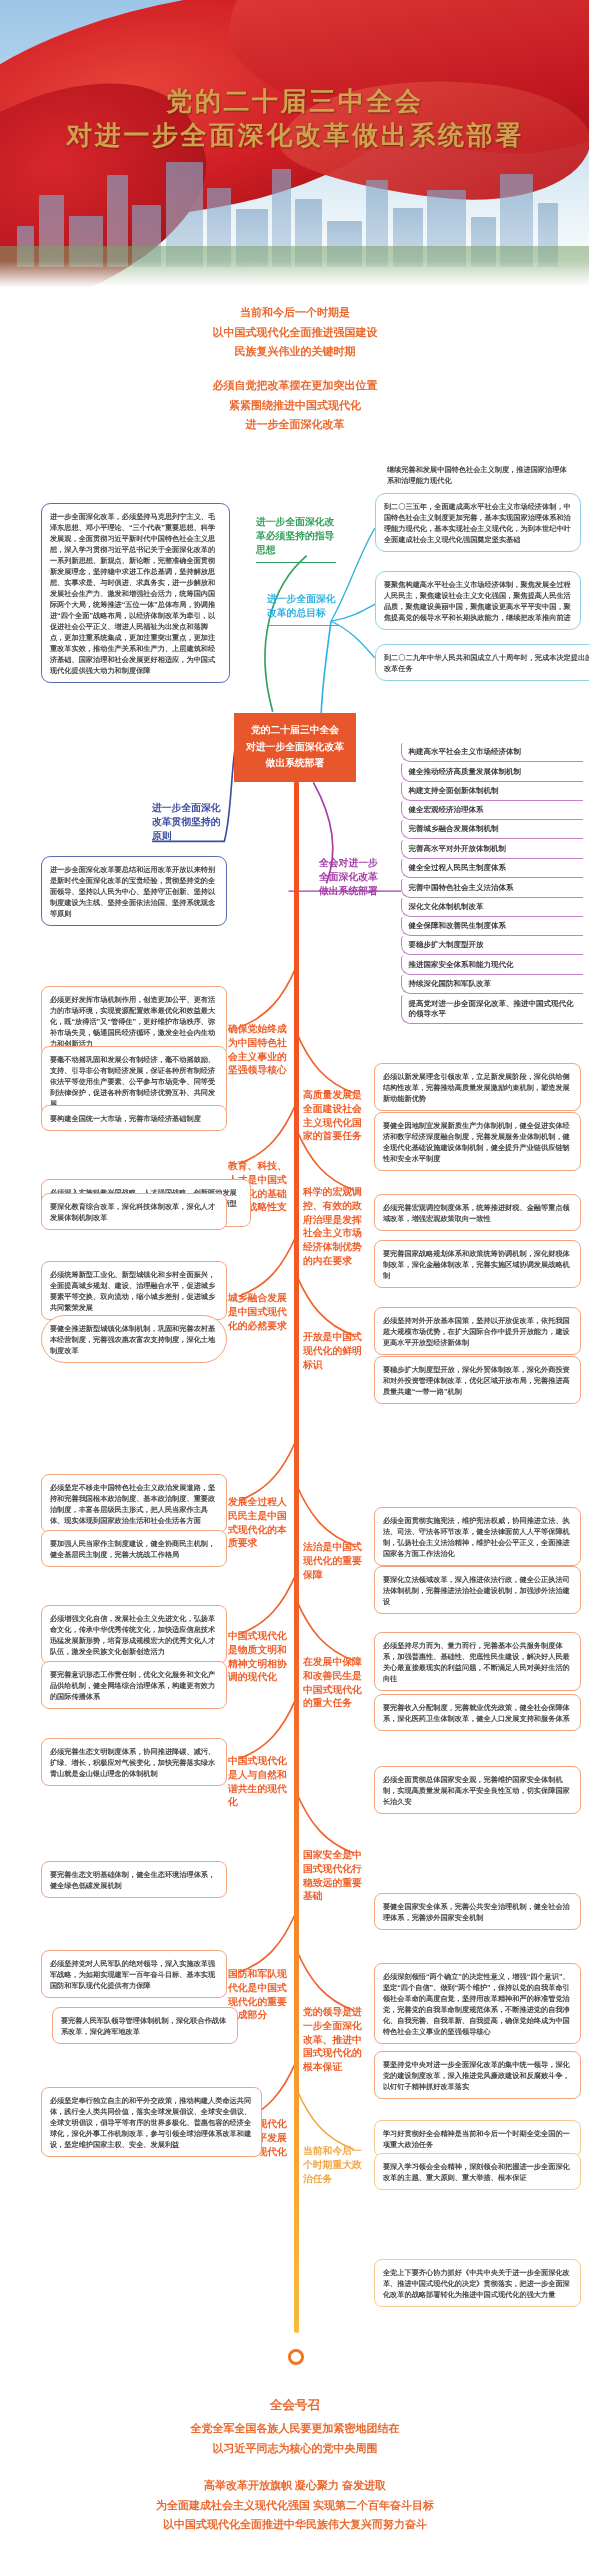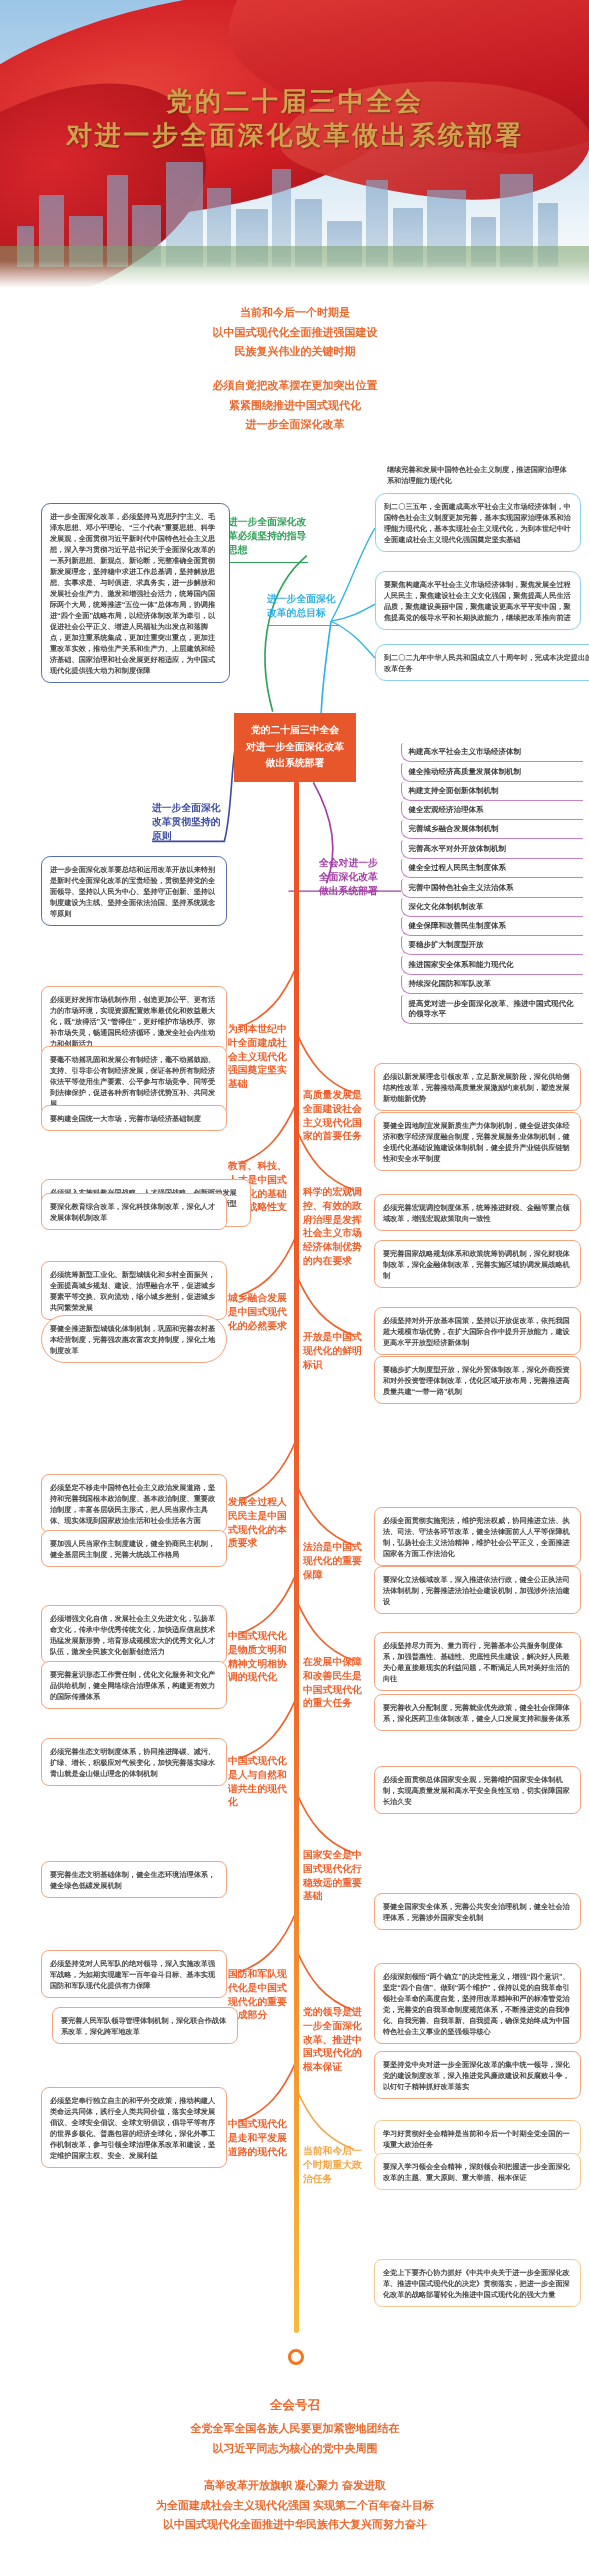--- a/index.html
+++ b/index.html
@@ -129,21 +129,21 @@
       <path d="M452,2591 C432,2638 408,2668 364,2684" stroke="#f0622b" stroke-width="2.5" fill="none"></path>
       <path d="M452,2735 C472,2782 496,2812 540,2828" stroke="#f0622b" stroke-width="2.5" fill="none"></path>
       <path d="M452,2917 C432,2964 408,2994 364,3010" stroke="#f0622b" stroke-width="2.5" fill="none"></path>
       <path d="M452,2975 C472,3022 496,3052 540,3068" stroke="#f0622b" stroke-width="2.5" fill="none"></path>
       <path d="M452,3145 C432,3192 408,3222 364,3238" stroke="#f0622b" stroke-width="2.5" fill="none"></path>
       <path d="M452,3187 C472,3234 496,3264 540,3280" stroke="#f3a644" stroke-width="2.5" fill="none"></path>
     </svg>
 
   <div class="layer">
 
-    <div class="mm-label green underlined" style="left:228px;top:515px;width:80px;">进一步全面深化改革必须坚持的指导思想</div>
+    <div class="mm-label green underlined" style="left:256px;top:515px;width:80px;">进一步全面深化改革必须坚持的指导思想</div>
     <div class="mm-box box-navy" style="left:41px;top:503px;width:189px;border-radius:9.2px;">进一步全面深化改革，必须坚持马克思列宁主义、毛泽东思想、邓小平理论、“三个代表”重要思想、科学发展观，全面贯彻习近平新时代中国特色社会主义思想，深入学习贯彻习近平总书记关于全面深化改革的一系列新思想、新观点、新论断，完整准确全面贯彻新发展理念，坚持稳中求进工作总基调，坚持解放思想、实事求是、与时俱进、求真务实，进一步解放和发展社会生产力、激发和增强社会活力，统筹国内国际两个大局，统筹推进“五位一体”总体布局，协调推进“四个全面”战略布局，以经济体制改革为牵引，以促进社会公平正义、增进人民福祉为出发点和落脚点，更加注重系统集成，更加注重突出重点，更加注重改革实效，推动生产关系和生产力、上层建筑和经济基础、国家治理和社会发展更好相适应，为中国式现代化提供强大动力和制度保障</div>
 
     <div class="mm-label cyan underlined" style="left:267px;top:592px;width:73px;">进一步全面深化改革的总目标</div>
     <div class="mm-box noborder" style="left:379px;top:464px;width:199px;">继续完善和发展中国特色社会主义制度，推进国家治理体系和治理能力现代化</div>
     <div class="mm-box box-cyan" style="left:375px;top:493px;width:206px;">到二〇三五年，全面建成高水平社会主义市场经济体制，中国特色社会主义制度更加完善，基本实现国家治理体系和治理能力现代化，基本实现社会主义现代化，为到本世纪中叶全面建成社会主义现代化强国奠定坚实基础</div>
     <div class="mm-box box-cyan" style="left:375px;top:571px;width:206px;">要聚焦构建高水平社会主义市场经济体制，聚焦发展全过程人民民主，聚焦建设社会主义文化强国，聚焦提高人民生活品质，聚焦建设美丽中国，聚焦建设更高水平平安中国，聚焦提高党的领导水平和长期执政能力，继续把改革推向前进</div>
     <div class="mm-box box-cyan" style="left:375px;top:644px;width:232px;">到二〇二九年中华人民共和国成立八十周年时，完成本决定提出的改革任务</div>
 
     <div class="mm-label navy" style="left:152px;top:801px;width:79px;white-space:pre-line;">进一步全面深化
 改革贯彻坚持的
@@ -174,21 +174,21 @@
       <div class="deploy-item" style="top: 820px;">完善城乡融合发展体制机制</div>
       <div class="deploy-item" style="top: 840px;">完善高水平对外开放体制机制</div>
       <div class="deploy-item" style="top: 859px;">健全全过程人民民主制度体系</div>
       <div class="deploy-item" style="top: 879px;">完善中国特色社会主义法治体系</div>
       <div class="deploy-item" style="top: 898px;">深化文化体制机制改革</div>
       <div class="deploy-item" style="top: 917px;">健全保障和改善民生制度体系</div>
       <div class="deploy-item" style="top: 936px;">要稳步扩大制度型开放</div>
       <div class="deploy-item" style="top: 956px;">推进国家安全体系和能力现代化</div>
       <div class="deploy-item" style="top: 975px;">持续深化国防和军队改革</div>
       <div class="deploy-item" style="top: 995px;">提高党对进一步全面深化改革、推进中国式现代化的领导水平</div>
-      <div class="cat-label" style="top: 1022px; left: 228px; width: 60px;">为到本世纪中叶全面建成社会主义现代化强国奠定坚实基础</div>
+      <div class="cat-label" style="top: 1022px; left: 228px; width: 60px;">确保党始终成为中国特色社会主义事业的坚强领导核心</div>
       <div class="mm-box box-orange" style="top: 986px; left: 41px; width: 186px;">必须更好发挥市场机制作用，创造更加公平、更有活力的市场环境，实现资源配置效率最优化和效益最大化，既“放得活”又“管得住”，更好维护市场秩序、弥补市场失灵，畅通国民经济循环，激发全社会内生动力和创新活力</div>
       <div class="mm-box box-orange" style="top: 1046px; left: 41px; width: 186px;">要毫不动摇巩固和发展公有制经济，毫不动摇鼓励、支持、引导非公有制经济发展，保证各种所有制经济依法平等使用生产要素、公平参与市场竞争、同等受到法律保护，促进各种所有制经济优势互补、共同发展</div>
       <div class="mm-box box-orange" style="top: 1105px; left: 41px; width: 186px;">要构建全国统一大市场，完善市场经济基础制度</div>
       <div class="cat-label" style="top: 1088px; left: 303px; width: 64px;">高质量发展是全面建设社会主义现代化国家的首要任务</div>
       <div class="mm-box box-orange" style="top: 1063px; left: 374px; width: 207px;">必须以新发展理念引领改革，立足新发展阶段，深化供给侧结构性改革，完善推动高质量发展激励约束机制，塑造发展新动能新优势</div>
       <div class="mm-box box-orange" style="top: 1112px; left: 374px; width: 207px;">要健全因地制宜发展新质生产力体制机制，健全促进实体经济和数字经济深度融合制度，完善发展服务业体制机制，健全现代化基础设施建设体制机制，健全提升产业链供应链韧性和安全水平制度</div>
       <div class="cat-label" style="top: 1159px; left: 228px; width: 60px;">教育、科技、人才是中国式现代化的基础性、战略性支撑</div>
       <div class="mm-box box-orange" style="top: 1179px; left: 41px; width: 210px;">必须深入实施科教兴国战略、人才强国战略、创新驱动发展战略，统筹推进教育科技人才体制机制一体改革，健全新型举国体制，提升国家创新体系整体效能</div>
       <div class="mm-box box-orange" style="top: 1193px; left: 41px; width: 186px;">要深化教育综合改革，深化科技体制改革，深化人才发展体制机制改革</div>
       <div class="cat-label" style="top: 1185px; left: 303px; width: 64px;">科学的宏观调控、有效的政府治理是发挥社会主义市场经济体制优势的内在要求</div>
@@ -218,20 +218,20 @@
       <div class="cat-label" style="top: 1848px; left: 303px; width: 64px;">国家安全是中国式现代化行稳致远的重要基础</div>
       <div class="mm-box box-orange" style="top: 1766px; left: 374px; width: 207px;">必须全面贯彻总体国家安全观，完善维护国家安全体制机制，实现高质量发展和高水平安全良性互动，切实保障国家长治久安</div>
       <div class="mm-box box-orange" style="top: 1893px; left: 374px; width: 207px;">要健全国家安全体系，完善公共安全治理机制，健全社会治理体系，完善涉外国家安全机制</div>
       <div class="cat-label" style="top: 1967px; left: 228px; width: 60px;">国防和军队现代化是中国式现代化的重要组成部分</div>
       <div class="mm-box box-orange" style="top: 1950px; left: 41px; width: 186px;">必须坚持党对人民军队的绝对领导，深入实施改革强军战略，为如期实现建军一百年奋斗目标、基本实现国防和军队现代化提供有力保障</div>
       <div class="mm-box box-orange" style="top: 2007px; left: 41px; width: 186px; margin-left: 11px;">要完善人民军队领导管理体制机制，深化联合作战体系改革，深化跨军地改革</div>
       <div class="cat-label" style="top: 2005px; left: 303px; width: 64px;">党的领导是进一步全面深化改革、推进中国式现代化的根本保证</div>
       <div class="mm-box box-orange" style="top: 1963px; left: 374px; width: 207px;">必须深刻领悟“两个确立”的决定性意义，增强“四个意识”、坚定“四个自信”、做到“两个维护”，保持以党的自我革命引领社会革命的高度自觉，坚持用改革精神和严的标准管党治党，完善党的自我革命制度规范体系，不断推进党的自我净化、自我完善、自我革新、自我提高，确保党始终成为中国特色社会主义事业的坚强领导核心</div>
       <div class="mm-box box-orange" style="top: 2051px; left: 374px; width: 207px;">要坚持党中央对进一步全面深化改革的集中统一领导，深化党的建设制度改革，深入推进党风廉政建设和反腐败斗争，以钉钉子精神抓好改革落实</div>
       <div class="cat-label" style="top: 2117px; left: 228px; width: 60px;">中国式现代化是走和平发展道路的现代化</div>
-      <div class="mm-box box-orange" style="top: 2087px; left: 41px; width: 186px;">必须坚定奉行独立自主的和平外交政策，推动构建人类命运共同体，践行全人类共同价值，落实全球发展倡议、全球安全倡议、全球文明倡议，倡导平等有序的世界多极化、普惠包容的经济全球化，深化外事工作机制改革，参与引领全球治理体系改革和建设，坚定维护国家主权、安全、发展利益</div>
+      <div class="mm-box box-orange" style="top: 2087px; left: 41px; width: 221px;">必须坚定奉行独立自主的和平外交政策，推动构建人类命运共同体，践行全人类共同价值，落实全球发展倡议、全球安全倡议、全球文明倡议，倡导平等有序的世界多极化、普惠包容的经济全球化，深化外事工作机制改革，参与引领全球治理体系改革和建设，坚定维护国家主权、安全、发展利益</div>
       <div class="cat-label accent" style="top: 2144px; left: 303px; width: 64px;">当前和今后一个时期重大政治任务</div>
       <div class="mm-box box-amber" style="top: 2120px; left: 374px; width: 207px;">学习好贯彻好全会精神是当前和今后一个时期全党全国的一项重大政治任务</div>
       <div class="mm-box box-amber" style="top: 2153px; left: 374px; width: 207px;">要深入学习领会全会精神，深刻领会和把握进一步全面深化改革的主题、重大原则、重大举措、根本保证</div>
       <div class="mm-box box-amber" style="top: 2259px; left: 374px; width: 207px;">全党上下要齐心协力抓好《中共中央关于进一步全面深化改革、推进中国式现代化的决定》贯彻落实，把进一步全面深化改革的战略部署转化为推进中国式现代化的强大力量</div>
     </div>
 </div>
 
 
 </body></html>

